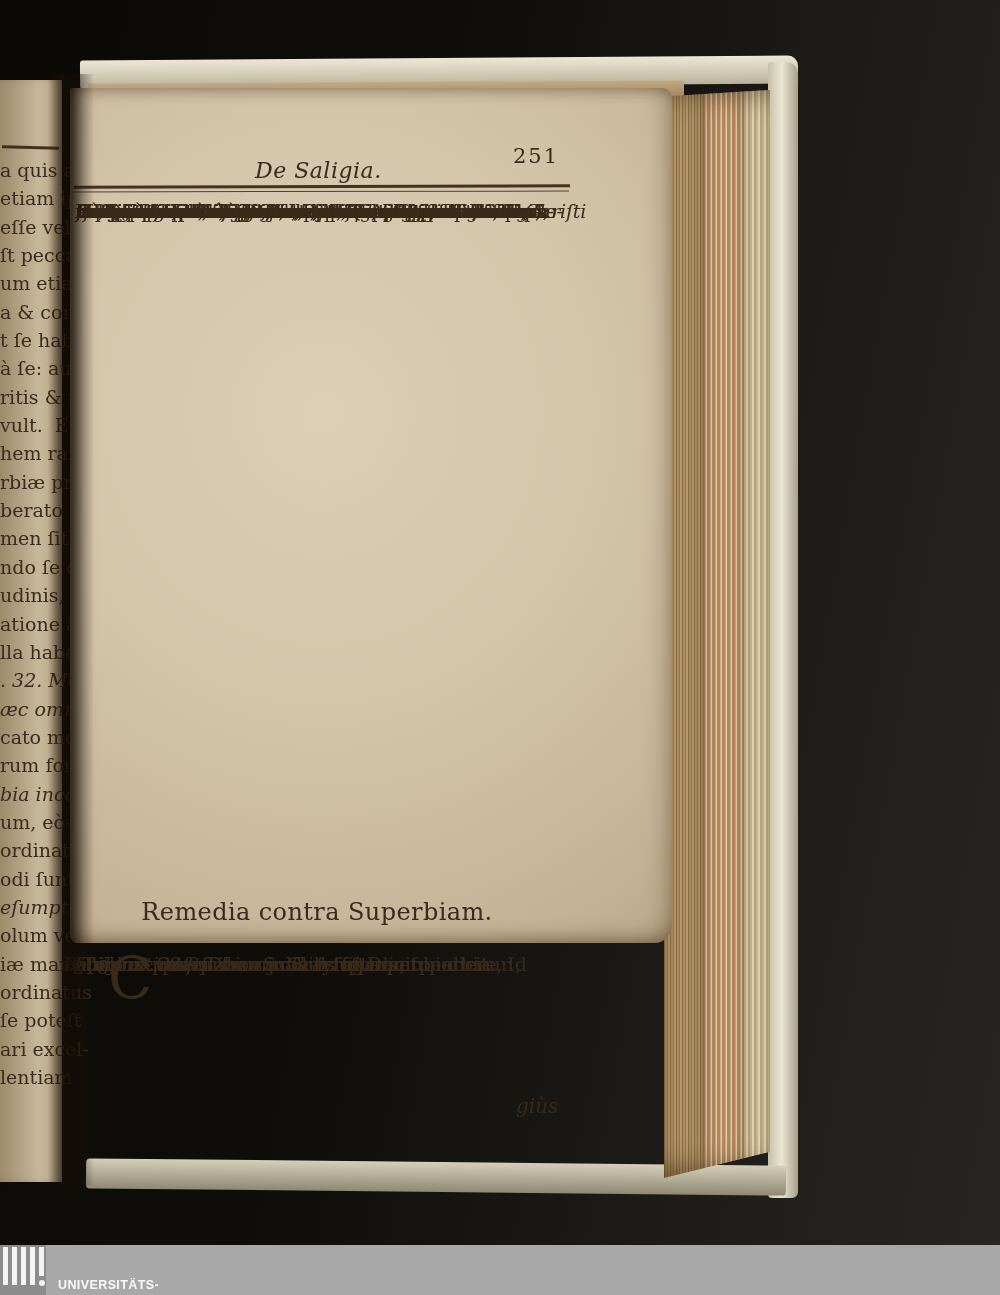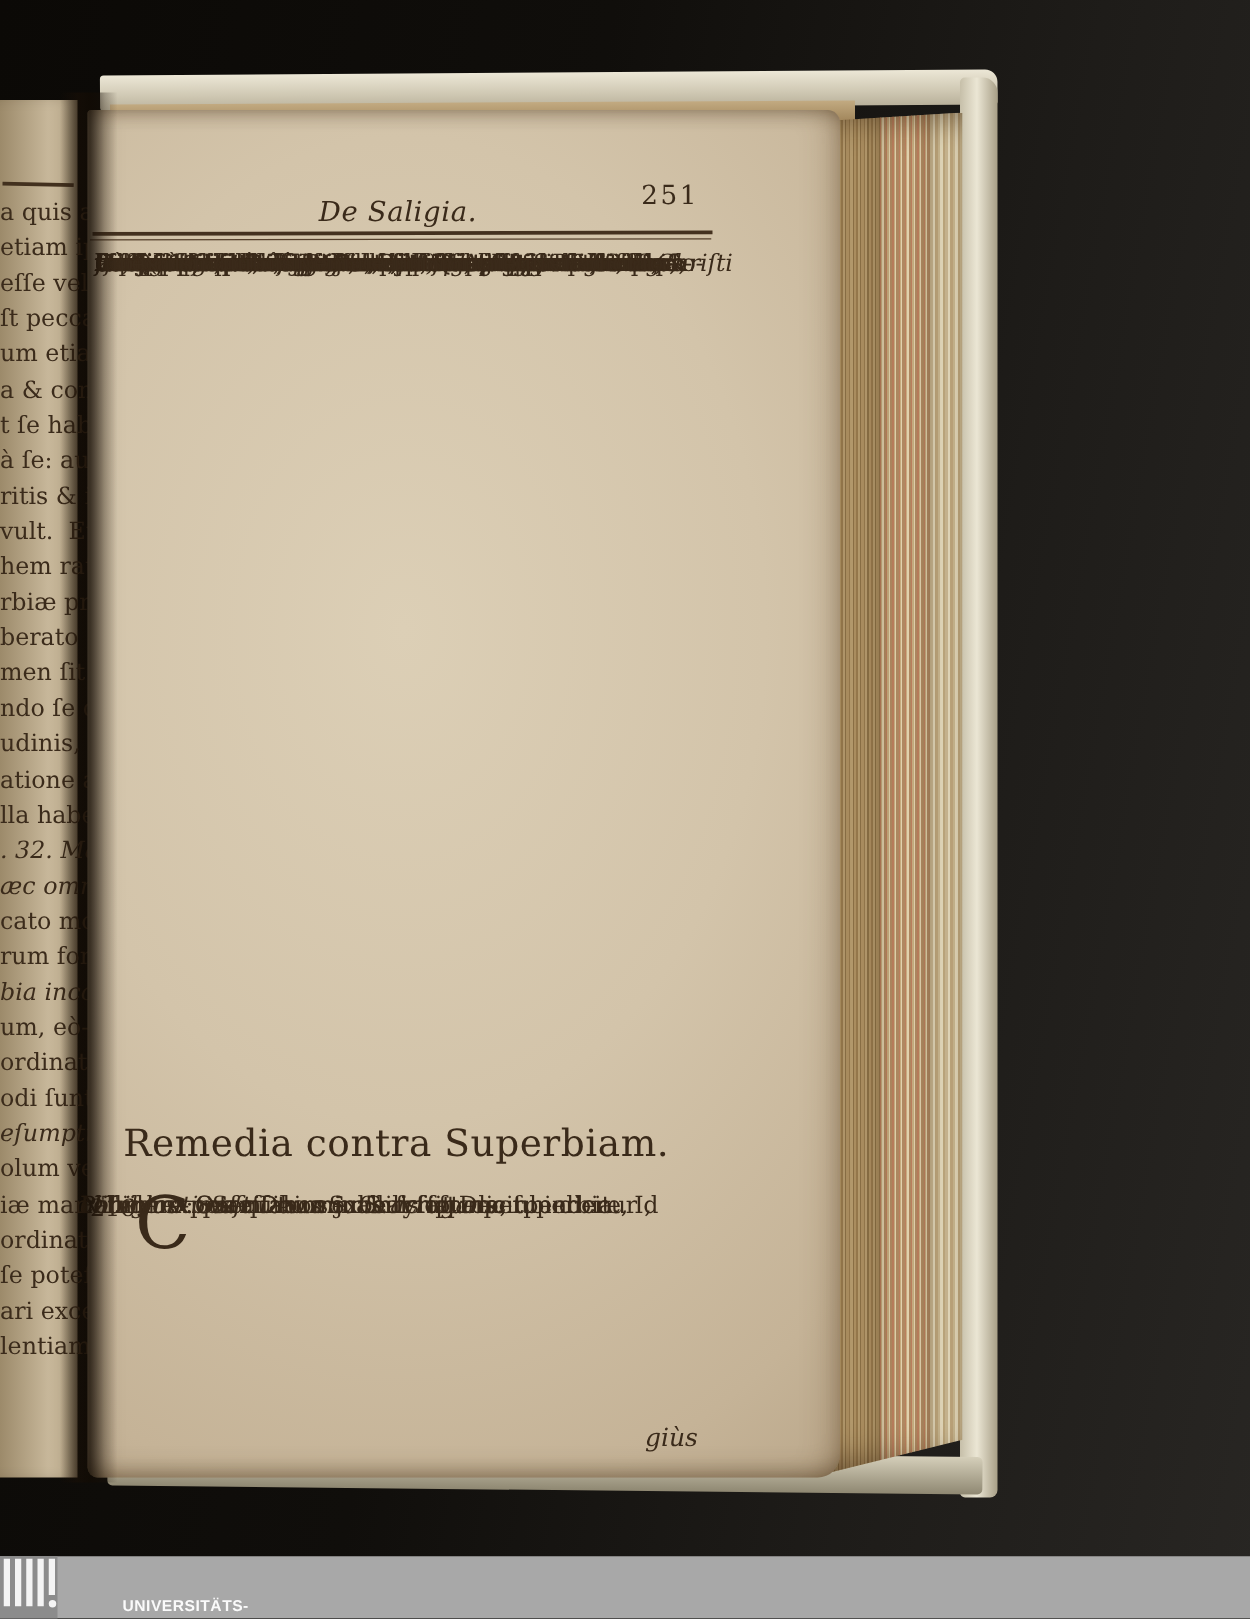--- a/index.html
+++ b/index.html
@@ -37,55 +37,55 @@
   .left-rule{left:2px;top:66px;width:57px;height:3px;background:#42301e;transform:rotate(1.4deg);}
   .left-frags{left:0;top:76px;right:2px;text-align:right;
     font-size:19px;line-height:28.35px;color:#3b2b1b;white-space:pre;}
   .left-frags div{position:static;}
 
   
   .gutter{left:48px;top:74px;width:46px;height:1112px;z-index:6;pointer-events:none;
     background:linear-gradient(90deg,rgba(25,15,6,0) 0%,rgba(25,15,6,.55) 30%,rgba(18,11,4,.72) 52%,rgba(30,20,10,.28) 78%,rgba(30,20,10,0) 100%);}
 
   
-  .right-page{left:70px;top:88px;width:602px;height:1094px;z-index:5;
+  .right-page{left:70px;top:88px;width:602px;height:855px;z-index:5;
     background:radial-gradient(120% 90% at 42% 38%,#dccfb6 0%,#d3c4aa 40%,#c5b397 72%,#ae9a7c 100%);
     border-radius:3px 10px 18px 8px;
     box-shadow:inset 16px 0 22px -12px rgba(45,28,10,.5),
                inset -18px 0 26px -14px rgba(90,62,30,.4),
                inset 0 10px 16px -10px rgba(70,48,22,.45),
                inset 0 -14px 20px -12px rgba(70,48,22,.5);
     color:#3a2a1a;}
   .running-title{left:185px;top:70px;font-style:italic;font-size:22px;letter-spacing:.5px;}
   .folio{left:443px;top:56px;font-size:21px;letter-spacing:2px;}
   .rule1{left:4px;top:97px;width:496px;height:2.5px;background:#44311f;transform:rotate(-0.15deg);}
   .rule2{left:2px;top:103px;width:497px;height:1.4px;background:#55402c;transform:rotate(-0.1deg);}
   .text-block{left:6px;top:110px;width:496px;font-size:19px;line-height:27.1px;
     letter-spacing:-0.2px;white-space:pre;}
   .text-block div, .para-block div{position:static;}
   .tl.ind{text-indent:15px;}
   .it{font-style:italic;}
-  .section-heading{left:10px;top:810px;width:474px;text-align:center;font-size:30px;letter-spacing:.4px;}
+  .section-heading{left:10px;top:810px;width:474px;text-align:center;font-size:24px;letter-spacing:.4px;}
   .para-block{left:-6px;top:862px;width:520px;font-size:19px;line-height:28.2px;
     letter-spacing:-0.2px;white-space:pre;}
   .para-num{left:2px;top:868px;font-size:19px;}
   .drop-cap{left:38px;top:864px;font-size:58px;line-height:52px;}
   .pl.short{margin-left:92px;}
-  .catchword{left:446px;top:1006px;font-style:italic;font-size:20px;margin-top:44px;}
+  .catchword{left:446px;top:1006px;font-style:italic;font-size:20px;}
 
   
   .footer{left:0;top:1245px;width:1000px;height:50px;background:#a8a8a8;z-index:10;}
   .logo-square{left:0;top:0;width:46px;height:50px;background:#8c8c8c;}
   .logo-square .bar{top:2px;width:5px;height:38px;background:#f4f4f4;}
   .logo-square .b1{left:3px;} .logo-square .b2{left:12px;} .logo-square .b3{left:21px;}
   .logo-square .b4{left:30px;} .logo-square .b5{left:39px;height:29px;}
   .logo-square .dot{left:39px;top:35px;width:6px;height:6px;border-radius:50%;background:#f4f4f4;}
   .logo-text{left:58px;top:4px;font-family:"Liberation Sans", sans-serif;
     font-weight:bold;font-size:12.5px;line-height:14.5px;letter-spacing:.4px;color:#fafafa;white-space:pre;}
-  .logo-text div{position:static;margin-left:40px;}
+  .logo-text div{position:static;}
 </style>
 </head>
 <body>
 
 <div class="stage">
 
   <div class="cover-top"></div>
   <div class="cover-right"></div>
   <div class="cover-bottom"></div>
   <div class="head-edges"></div>

